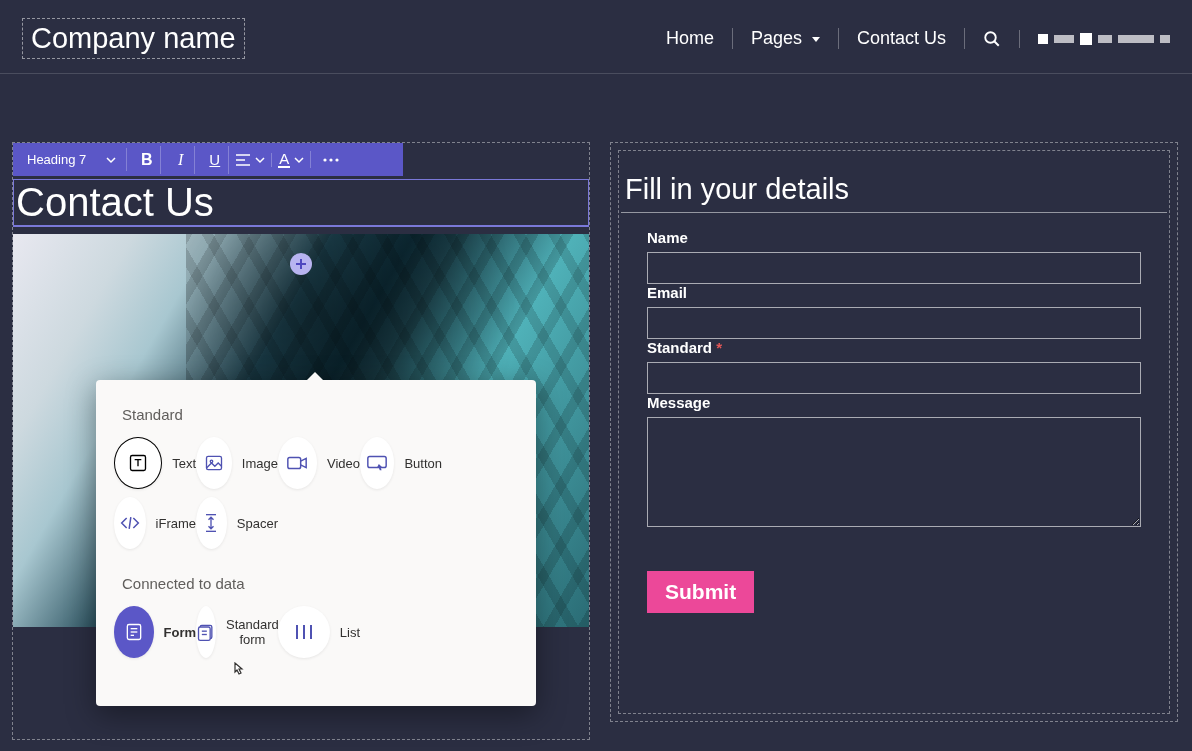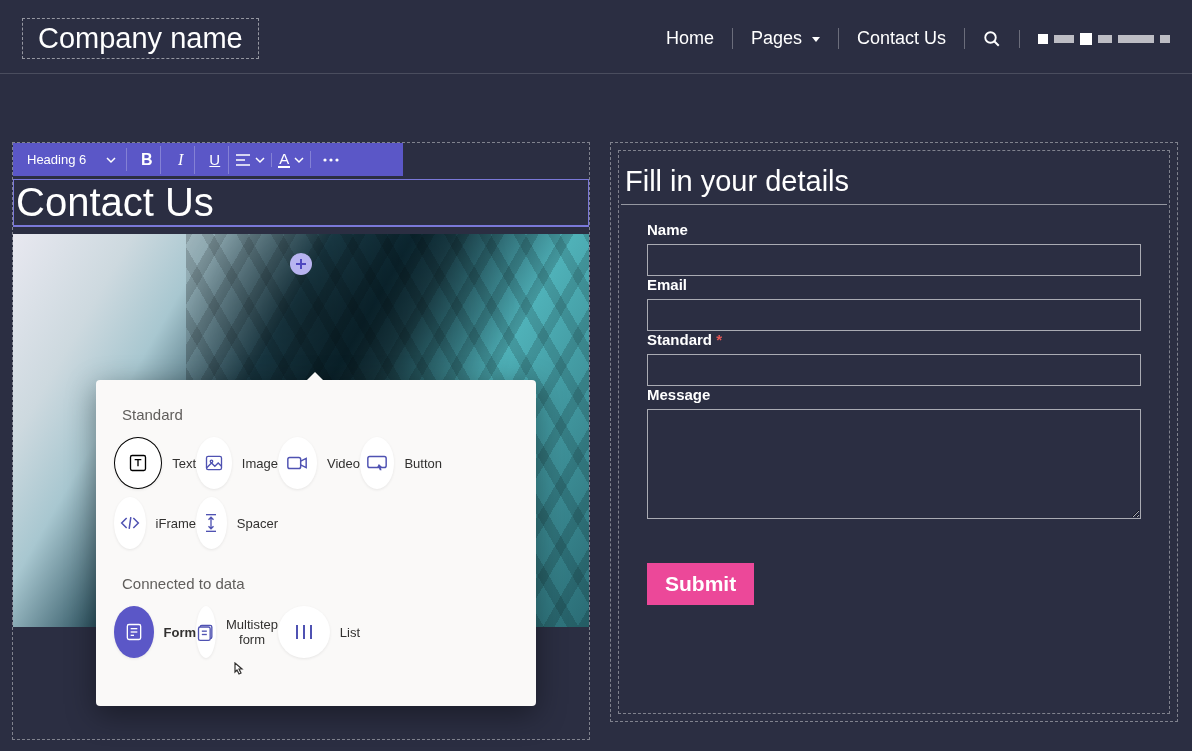--- a/index.html
+++ b/index.html
@@ -16,21 +16,21 @@
   
   .header {
     display: flex;
     align-items: center;
     justify-content: space-between;
     padding: 18px 22px 14px 22px;
     border-bottom: 1px solid rgba(255,255,255,0.15);
   }
   .company-box {
     border: 1px dashed rgba(255,255,255,0.5);
-    padding: 3px 15px;
+    padding: 3px 8px;
     font-size: 29px;
     font-weight: 400;
     color: #fff;
   }
   .nav {
     display: flex;
     align-items: center;
     gap: 0;
     font-size: 18px;
   }
@@ -222,21 +222,21 @@
     font-size:14px;
     color:#323130;
   }
 
   
   .form-title {
     font-size: 29px;
     color:#fff;
     padding: 0 4px 6px 4px;
     border-bottom: 1px solid rgba(255,255,255,0.5);
-    margin: 0 2px 16px 2px;
+    margin: 8px 2px 16px 2px;
     font-weight:400;
   }
   .form-body { padding: 0 28px; }
   .form-field { }
   .form-label {
     font-size: 15px;
     font-weight: 600;
     color:#fff;
     display:block;
     margin-bottom:6px;
@@ -294,21 +294,21 @@
     </div>
   </div>
 </div>
 
 <div class="main">
 
   <div class="col-left">
 
     <div class="toolbar">
       <div class="tb-select">
-        <span>Heading 6</span>
+        <span>Heading 7</span>
         <svg width="10" height="10" viewBox="0 0 10 10">
             <path d="M1 3 L5 7 L9 3" fill="none" stroke="#fff" stroke-width="1.5"></path>
           </svg>
       </div>
       <div class="tb-btn">
           <b style="font-size:16px">B</b>
         </div>
       <div class="tb-btn">
           <i style="font-size:16px;font-family:serif">I</i>
         </div>
@@ -437,21 +437,21 @@
 
         <div class="popup-item">
           <div class="popup-icon">
             <svg width="20" height="20" viewBox="0 0 24 24" fill="none" stroke="currentColor" stroke-width="1.6">
                 <rect x="5" y="4" width="14" height="16" rx="2"></rect>
                 <rect x="3" y="6" width="14" height="16" rx="2" fill="#fff"></rect>
                 <line x1="7" y1="11" x2="13" y2="11"></line>
                 <line x1="7" y1="15" x2="13" y2="15"></line>
               </svg>
           </div>
-          <span class="popup-label" style="text-align:center">Multistep form</span>
+          <span class="popup-label" style="text-align:center">Standard form</span>
         </div>
 
         <div class="popup-item">
           <div class="popup-icon">
             <svg width="20" height="18" viewBox="0 0 20 18" fill="none" stroke="currentColor" stroke-width="2">
                 <line x1="3" y1="2" x2="3" y2="16"></line>
                 <line x1="10" y1="2" x2="10" y2="16"></line>
                 <line x1="17" y1="2" x2="17" y2="16"></line>
               </svg>
           </div>

